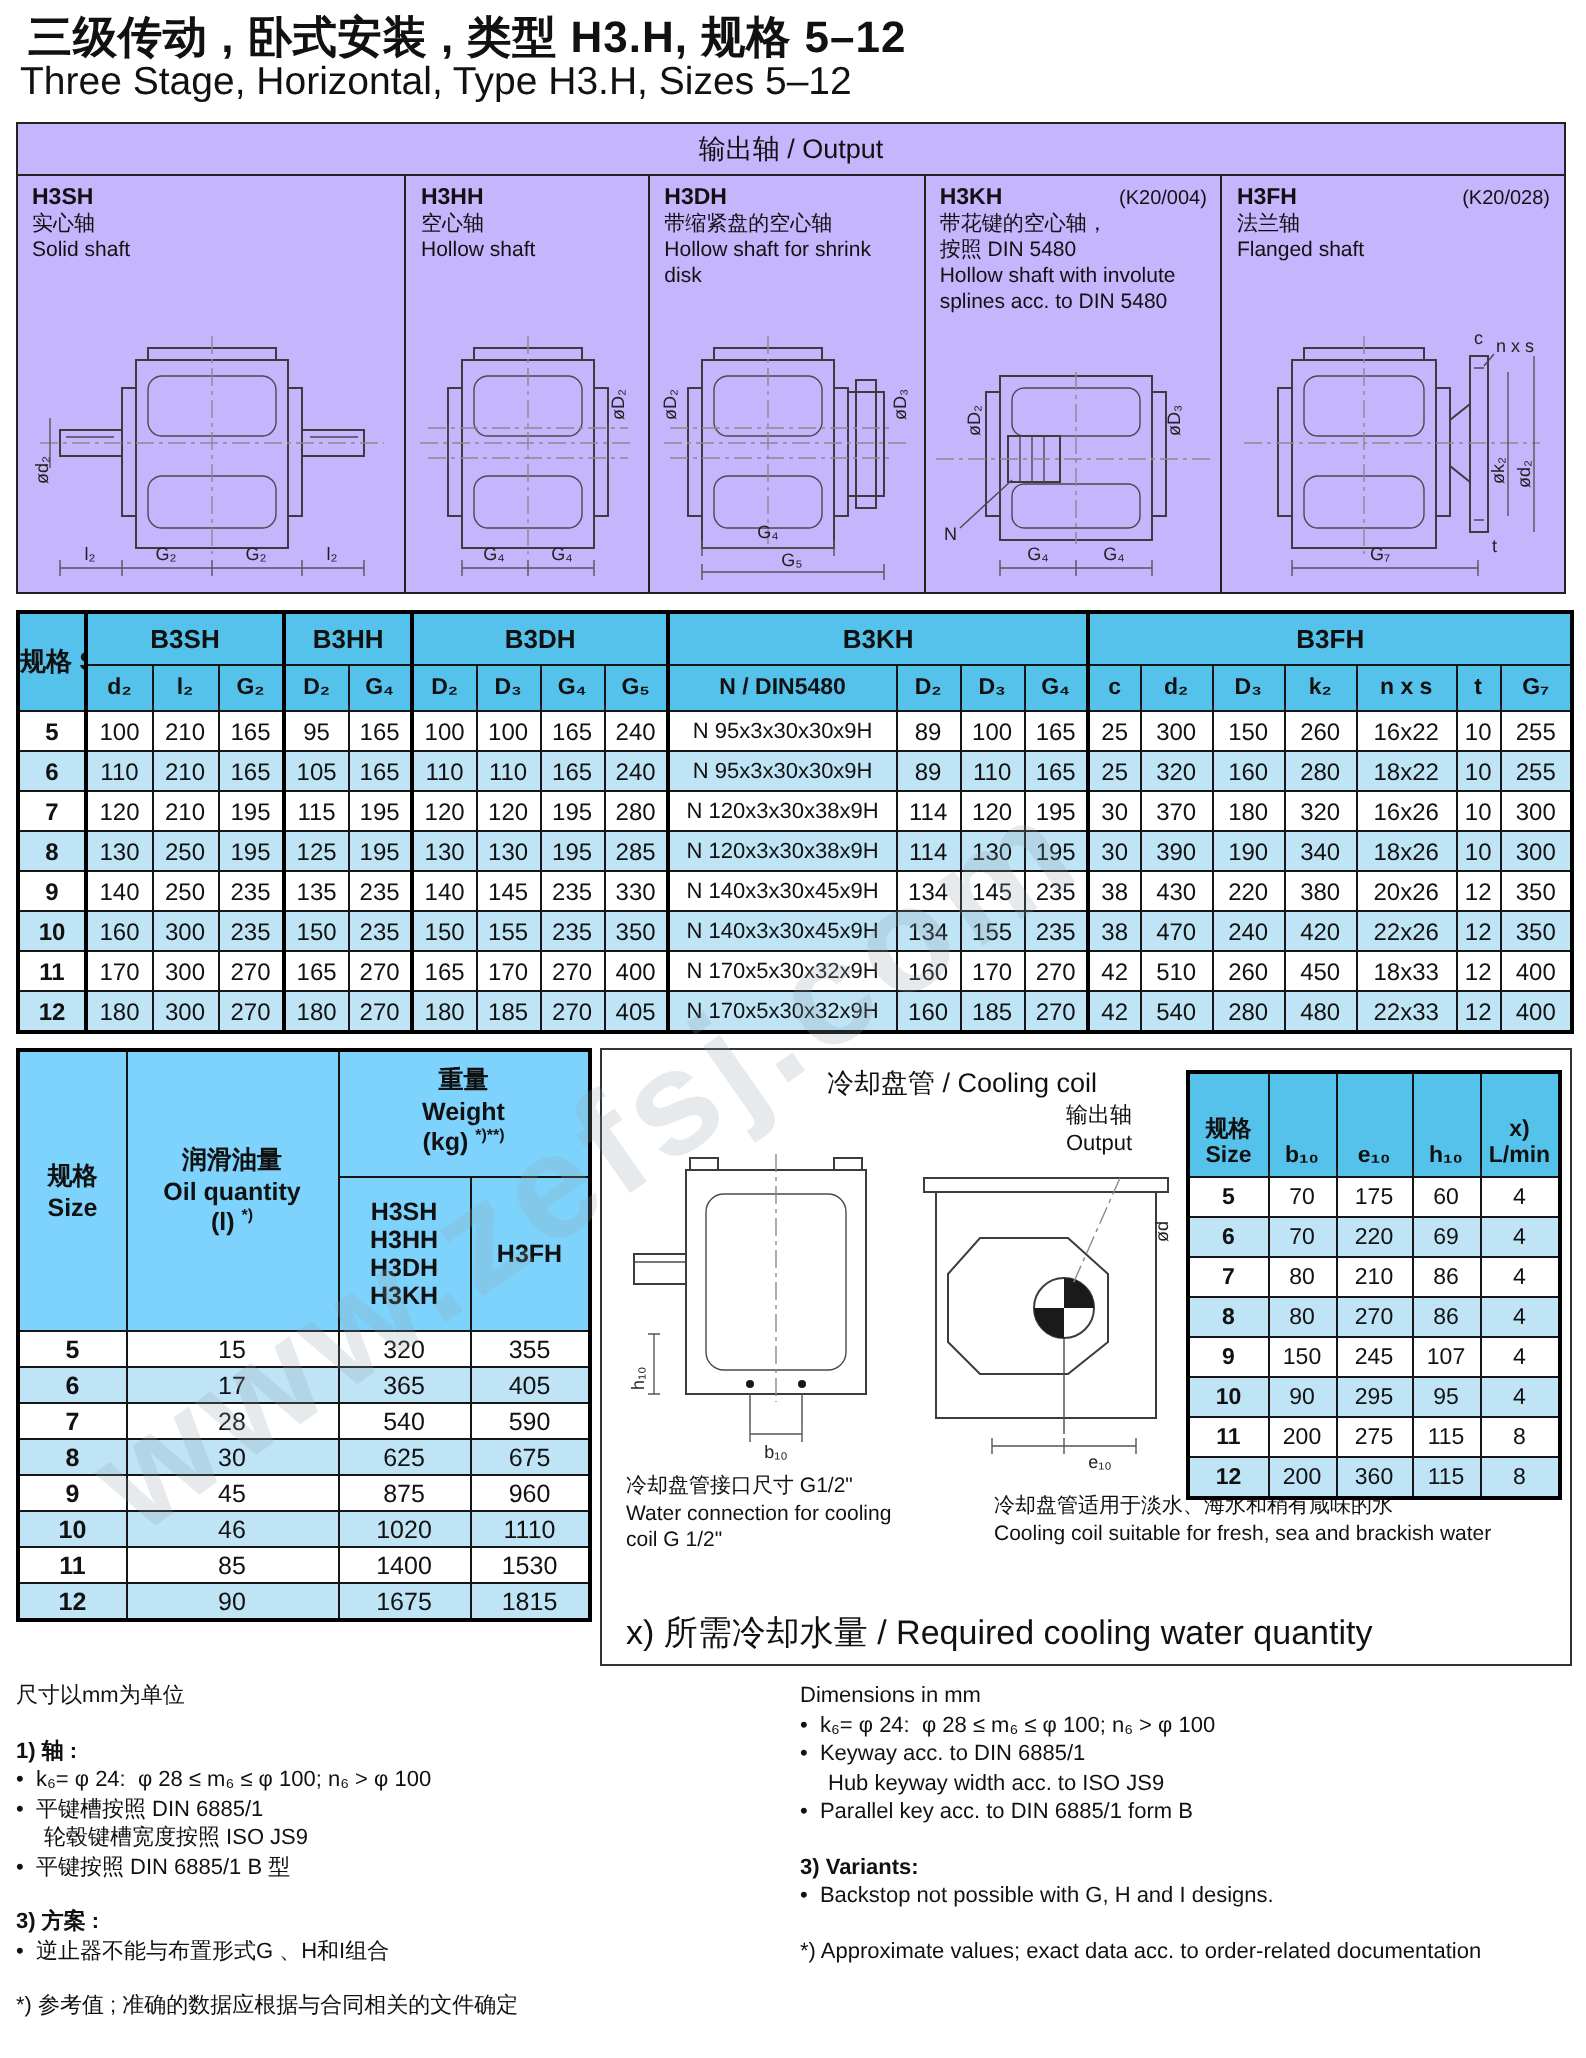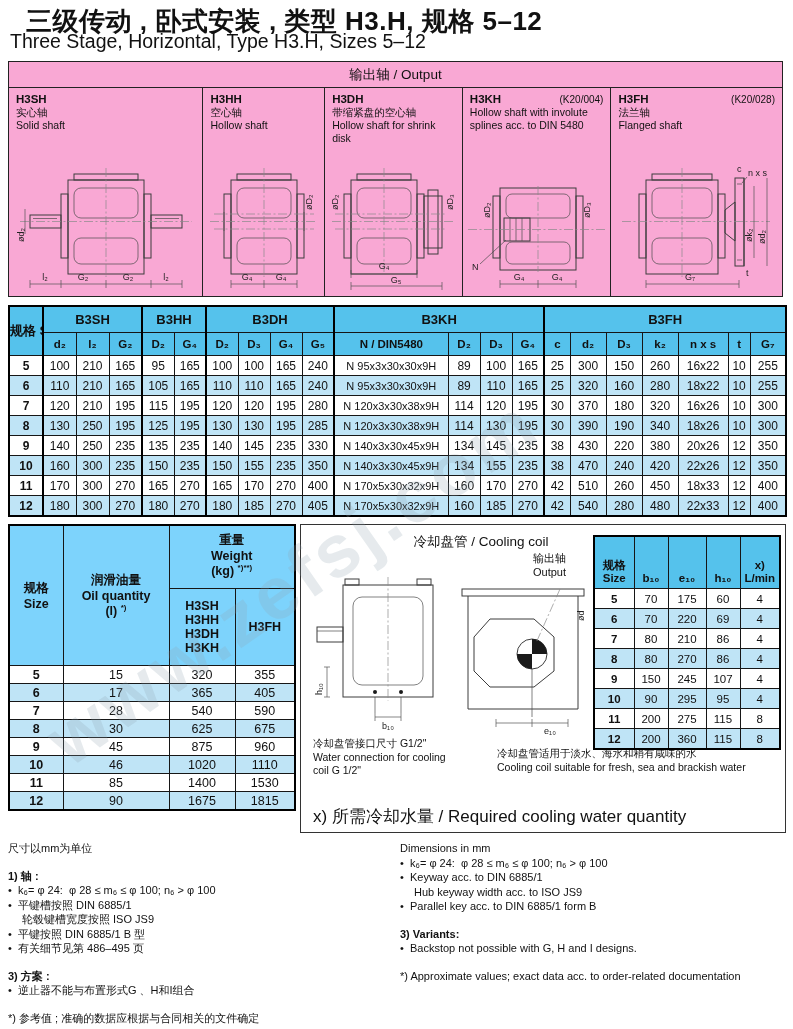--- a/index.html
+++ b/index.html
@@ -1,24 +1,24 @@
 <!DOCTYPE html>
 <html><head>
 <meta charset="utf-8">
 <style>
   html,body{margin:0;padding:0;background:#fff}
   .page{position:relative;width:793px;height:1029px;background:#fff;overflow:hidden;
         font-family:"Liberation Sans","DejaVu Sans",sans-serif;color:#111}
   .pre{white-space:pre-line}
 
-  .title-zh{position:absolute;left:26px;top:4px;font-size:26px;font-weight:700;letter-spacing:.5px}
+  .title-zh{position:absolute;left:14px;top:4px;font-size:22px;font-weight:700;letter-spacing:.5px}
   .title-en{position:absolute;left:10px;top:30px;font-size:19.5px;font-weight:400}
 
   
-  .output-box{position:absolute;left:8px;top:61px;width:775px;height:236px;border:1.5px solid #222;background:#f9a8d4;box-sizing:border-box}
+  .output-box{position:absolute;left:8px;top:61px;width:775px;height:236px;border:1.5px solid #222;background:#c4b5fd;box-sizing:border-box}
   .output-header{height:25px;line-height:25px;text-align:center;border-bottom:1px solid #222;font-size:13.5px}
   .panels{display:flex;height:208px}
   .panel{border-right:1px solid #222;box-sizing:border-box;display:flex;flex-direction:column;padding:5px 7px 4px;overflow:hidden}
   .panel:last-child{border-right:none}
   .p0{width:195px}.p1{width:122px}.p2{width:138px}.p3{width:149px}.p4{width:171px}
   .phead{display:flex;justify-content:space-between;align-items:baseline;font-size:11.5px;font-weight:700;line-height:13px}
   .pref{font-weight:400;font-size:10px}
   .pzh,.pen{font-size:10.5px;line-height:13px}
   svg.draw{margin-top:auto;align-self:center;display:block}
   svg .ln{fill:none;stroke:#3c3c3c;stroke-width:1}
@@ -178,20 +178,22 @@
           <path class="dim" d="M22,118 v8 M113,118 v8"></path>
           <text class="dm" x="67" y="119" text-anchor="middle">G₅</text>
         </svg>
       </div>
 
       <div class="panel p3">
         <div class="phead">
           <span class="pcode">H3KH</span>
           <span class="pref">(K20/004)</span>
         </div>
+        <div class="pzh pre">带花键的空心轴，
+按照 DIN 5480</div>
         <div class="pen pre">Hollow shaft with involute
 splines acc. to DIN 5480</div>
         <svg class="draw" width="145" height="106" viewBox="0 0 145 106">
           <rect class="ln" x="36" y="2" width="76" height="82"></rect>
           <rect class="th" x="42" y="8" width="64" height="24" rx="6"></rect>
           <rect class="th" x="42" y="56" width="64" height="22" rx="6"></rect>
           <rect class="ln" x="29" y="10" width="7" height="62"></rect>
           <rect class="ln" x="112" y="10" width="7" height="62"></rect>
           <rect class="ln" x="40" y="32" width="26" height="23"></rect>
           <path class="th" d="M46,32 v23 M52,32 v23 M58,32 v23"></path>
@@ -722,21 +724,20 @@
   <div class="note-line fh g">1) 轴 :</div>
 
   <div class="note-line">•  k₆= φ 24:  φ 28 ≤ m₆ ≤ φ 100; n₆ &gt; φ 100</div>
 
   <div class="note-line">•  平键槽按照 DIN 6885/1</div>
 
   <div class="note-line ind">轮毂键槽宽度按照 ISO JS9</div>
 
   <div class="note-line">•  平键按照 DIN 6885/1 B 型</div>
 
-  <div class="note-line">•  有关细节见第 486–495 页</div>
 
   <div class="note-line fh g">3) 方案 :</div>
 
   <div class="note-line">•  逆止器不能与布置形式G 、H和I组合</div>
 
   <div class="note-line g">*) 参考值 ; 准确的数据应根据与合同相关的文件确定</div>
 
 </div>
     <div class="fcol">
   <div class="note-line">Dimensions in mm</div>

